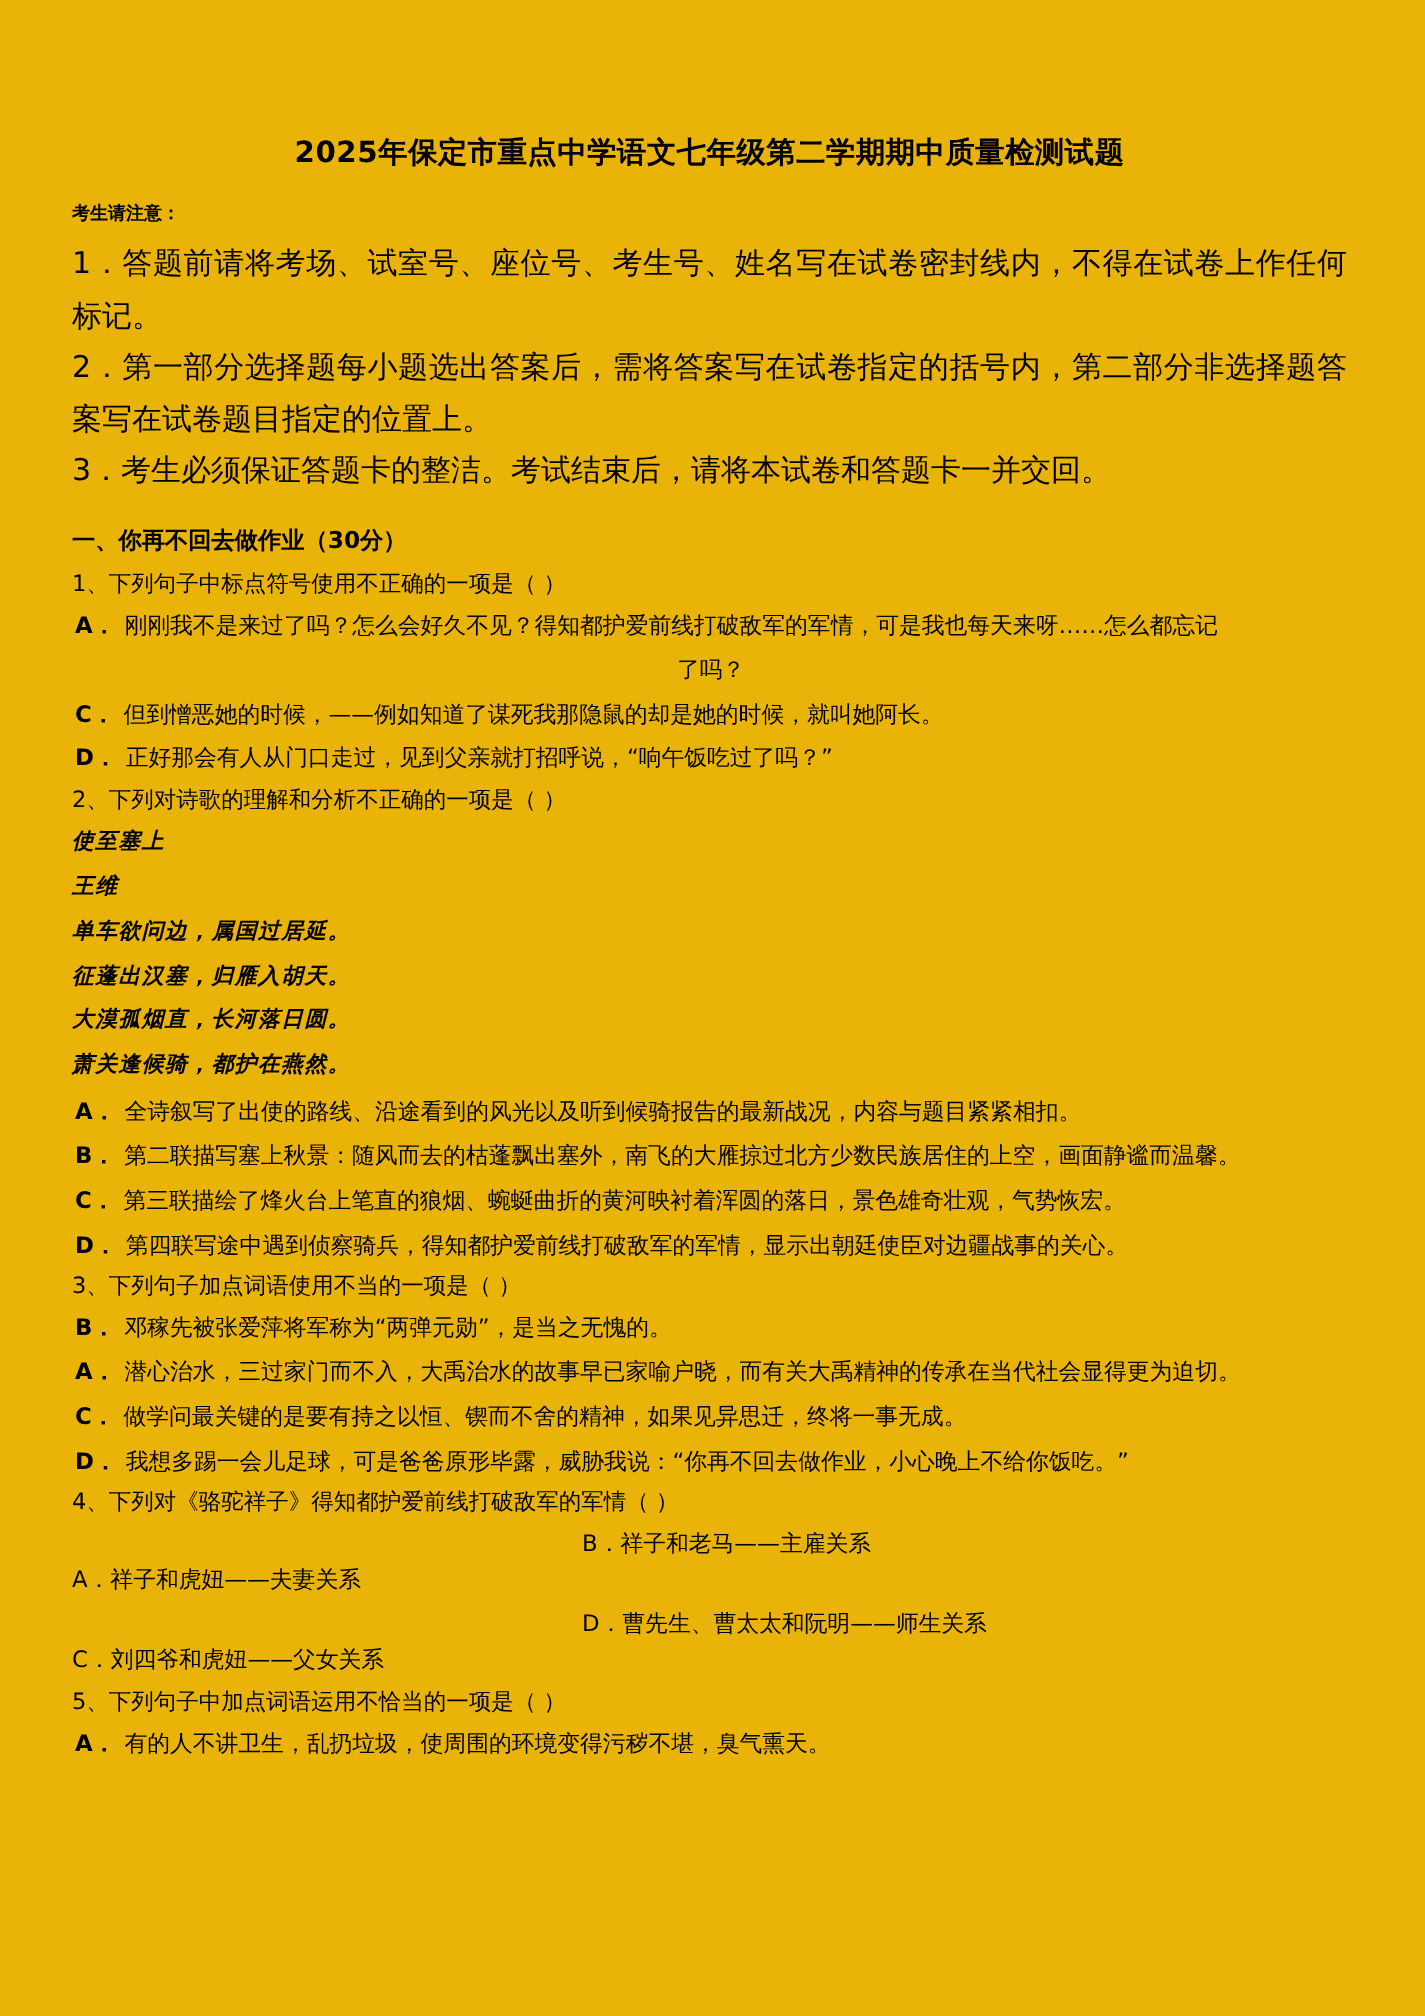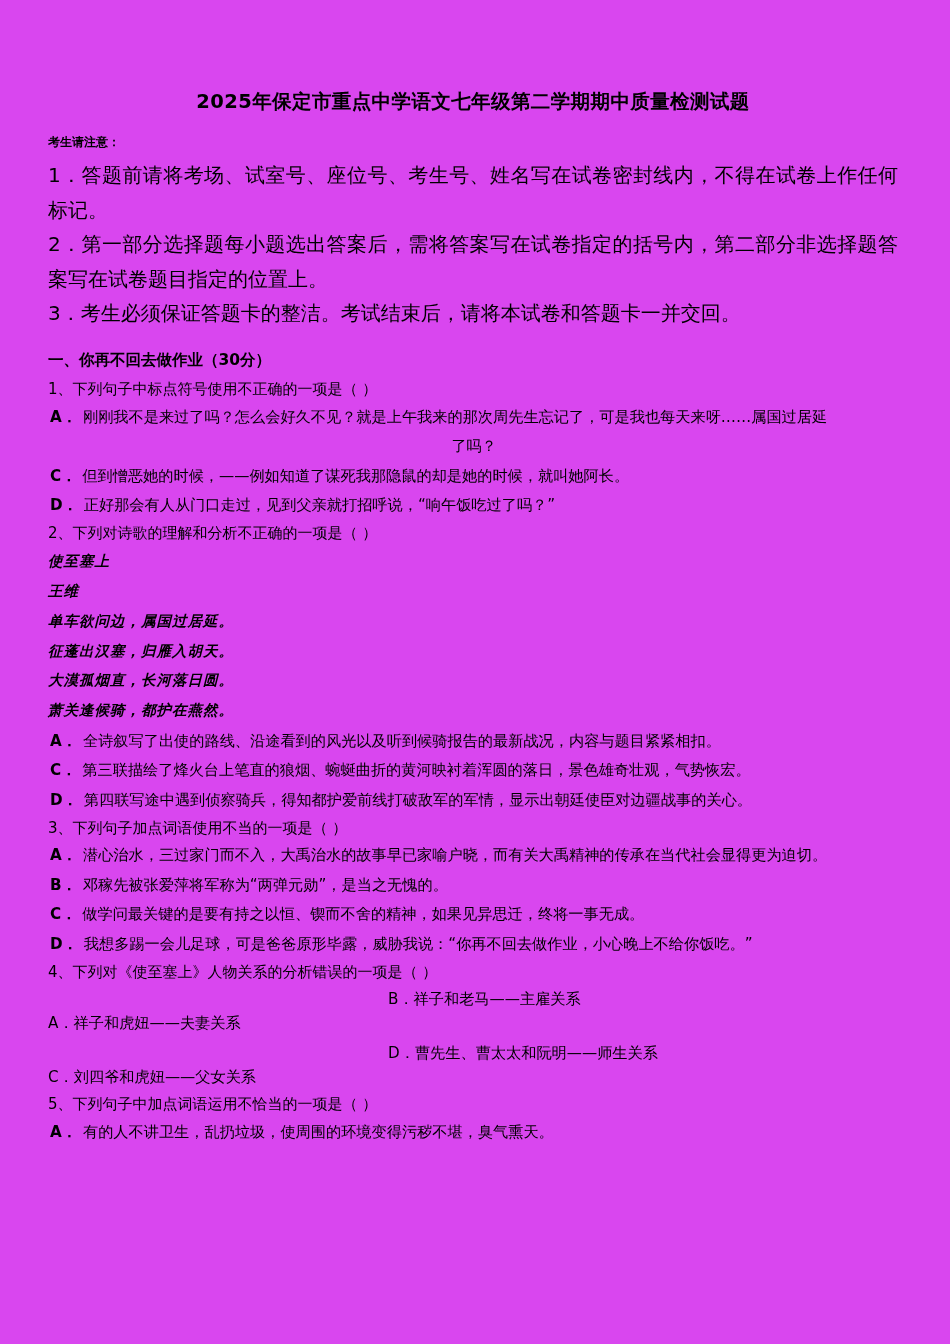--- a/index.html
+++ b/index.html
@@ -9,21 +9,21 @@
   }
   body {
     font-family: "DejaVu Sans", "Liberation Sans", sans-serif;
     color: #000000;
   }
   .page {
     width: 950px;
     height: 1344px;
     box-sizing: border-box;
     padding: 88px 52px 40px 48px;
-    background: #d946ef;
+    background: #eab308;
     position: relative;
     overflow: hidden;
   }
   .doc-title {
     font-size: 19.5px;
     font-weight: bold;
     text-align: center;
     letter-spacing: 0.4px;
     margin: 0 0 18px 0;
     line-height: 1.4;
@@ -100,21 +100,21 @@
   <p class="notice-line">1．答题前请将考场、试室号、座位号、考生号、姓名写在试卷密封线内，不得在试卷上作任何标记。</p>
   <p class="notice-line">2．第一部分选择题每小题选出答案后，需将答案写在试卷指定的括号内，第二部分非选择题答案写在试卷题目指定的位置上。</p>
   <p class="notice-line">3．考生必须保证答题卡的整洁。考试结束后，请将本试卷和答题卡一并交回。</p>
 
   <p class="section-title">一、你再不回去做作业（30分）</p>
 
   <p class="q-line">
     <span>1、</span><span>下列句子中标点符号使用不正确的一项是（        ）</span>
   </p>
   <p class="opt">
-    <span class="lbl">A．</span><span>刚刚我不是来过了吗？怎么会好久不见？就是上午我来的那次周先生忘记了，可是我也每天来呀……属国过居延</span>
+    <span class="lbl">A．</span><span>刚刚我不是来过了吗？怎么会好久不见？得知都护爱前线打破敌军的军情，可是我也每天来呀……怎么都忘记</span>
   </p>
   <p class="opt-cont">了吗？</p>
   <p class="opt">
     <span class="lbl">C．</span><span>但到憎恶她的时候，——例如知道了谋死我那隐鼠的却是她的时候，就叫她阿长。</span>
   </p>
   <p class="opt">
     <span class="lbl">D．</span><span>正好那会有人从门口走过，见到父亲就打招呼说，“响午饭吃过了吗？”</span>
   </p>
 
   <p class="q-line">
@@ -123,44 +123,47 @@
   <p class="poem">使至塞上</p>
   <p class="poem">王维</p>
   <p class="poem">单车欲问边，属国过居延。</p>
   <p class="poem">征蓬出汉塞，归雁入胡天。</p>
   <p class="poem">大漠孤烟直，长河落日圆。</p>
   <p class="poem">萧关逢候骑，都护在燕然。</p>
   <p class="opt tight">
     <span class="lbl">A．</span><span>全诗叙写了出使的路线、沿途看到的风光以及听到候骑报告的最新战况，内容与题目紧紧相扣。</span>
   </p>
   <p class="opt">
+    <span class="lbl">B．</span><span>第二联描写塞上秋景：随风而去的枯蓬飘出塞外，南飞的大雁掠过北方少数民族居住的上空，画面静谧而温馨。</span>
+  </p>
+  <p class="opt">
     <span class="lbl">C．</span><span>第三联描绘了烽火台上笔直的狼烟、蜿蜒曲折的黄河映衬着浑圆的落日，景色雄奇壮观，气势恢宏。</span>
   </p>
   <p class="opt">
     <span class="lbl">D．</span><span>第四联写途中遇到侦察骑兵，得知都护爱前线打破敌军的军情，显示出朝廷使臣对边疆战事的关心。</span>
   </p>
 
   <p class="q-line">
     <span>3、</span><span>下列句子加点词语使用不当的一项是（    ）</span>
   </p>
   <p class="opt">
-    <span class="lbl">A．</span><span>潜心治水，三过家门而不入，大禹治水的故事早已家喻户晓，而有关大禹精神的传承在当代社会显得更为迫切。</span>
+    <span class="lbl">B．</span><span>邓稼先被张爱萍将军称为“两弹元勋”，是当之无愧的。</span>
   </p>
   <p class="opt">
-    <span class="lbl">B．</span><span>邓稼先被张爱萍将军称为“两弹元勋”，是当之无愧的。</span>
+    <span class="lbl">A．</span><span>潜心治水，三过家门而不入，大禹治水的故事早已家喻户晓，而有关大禹精神的传承在当代社会显得更为迫切。</span>
   </p>
   <p class="opt">
     <span class="lbl">C．</span><span>做学问最关键的是要有持之以恒、锲而不舍的精神，如果见异思迁，终将一事无成。</span>
   </p>
   <p class="opt">
     <span class="lbl">D．</span><span>我想多踢一会儿足球，可是爸爸原形毕露，威胁我说：“你再不回去做作业，小心晚上不给你饭吃。”</span>
   </p>
 
   <p class="q-line">
-    <span>4、</span><span>下列对《使至塞上》人物关系的分析错误的一项是（    ）</span>
+    <span>4、</span><span>下列对《骆驼祥子》得知都护爱前线打破敌军的军情（    ）</span>
   </p>
   <div class="opt-two-col">
     <div class="col-a">
       <span class="lbl">A．</span><span>祥子和虎妞——夫妻关系</span>
     </div>
     <div>
       <span class="lbl">B．</span><span>祥子和老马——主雇关系</span>
     </div>
   </div>
   <div class="opt-two-col">

